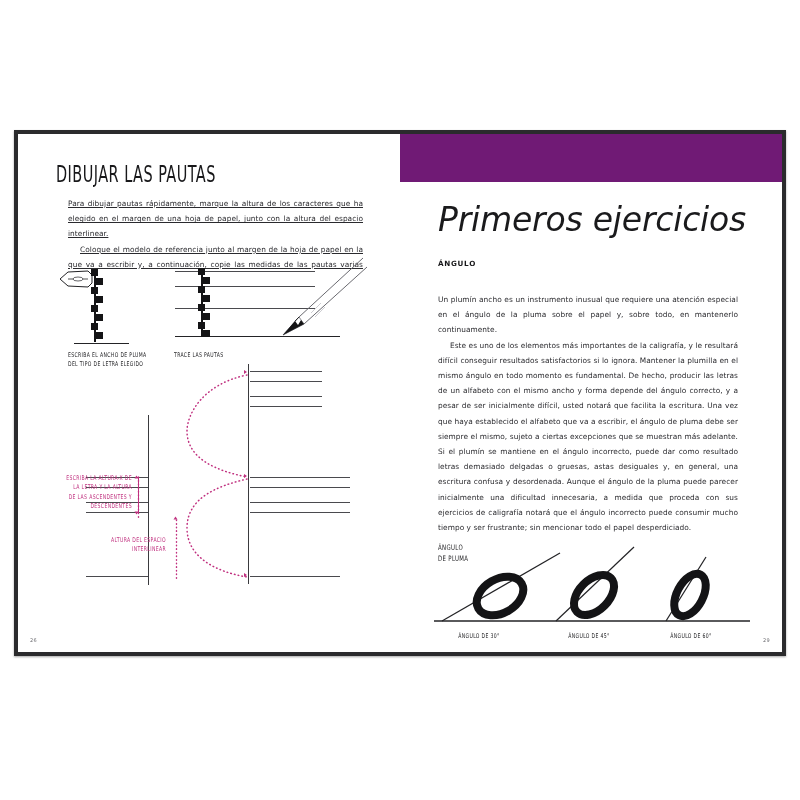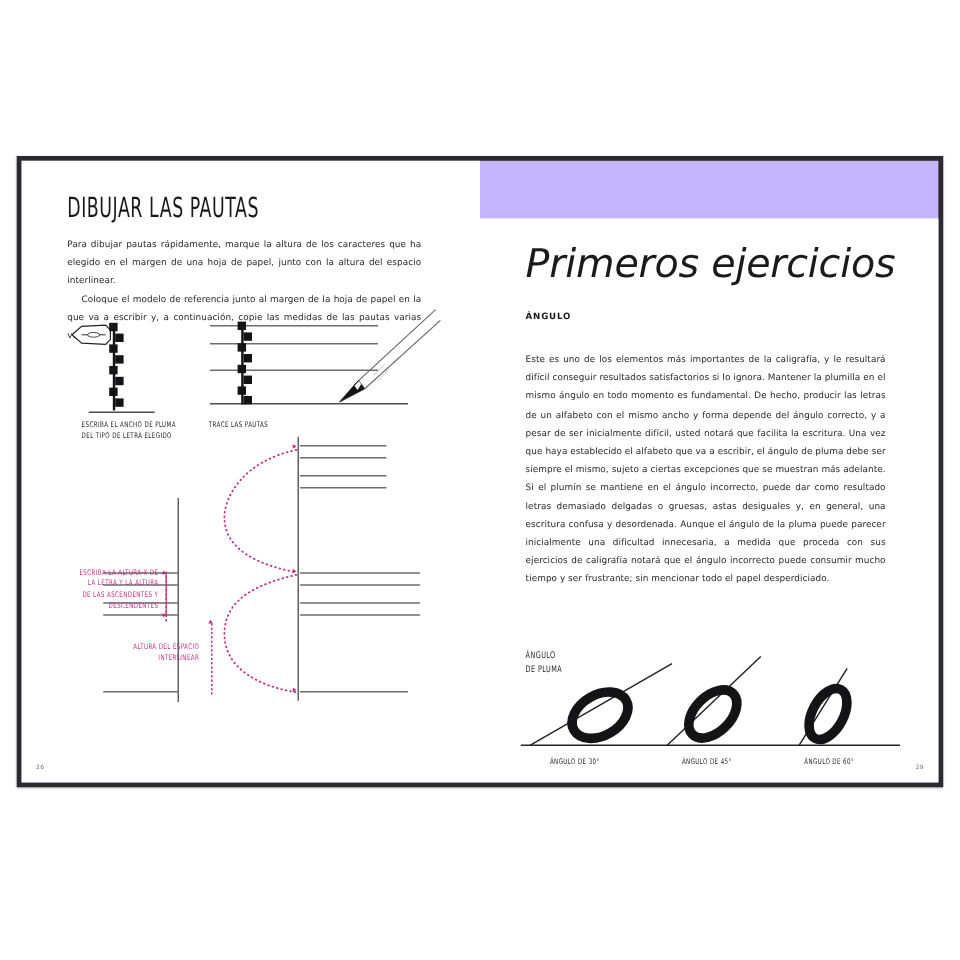--- a/index.html
+++ b/index.html
@@ -11,21 +11,21 @@
     overflow: hidden;
   }
 
   #stage { position: relative; width: 800px; height: 800px; background: #ffffff; }
 
   
   #spread {
     position: absolute;
     left: 14px; top: 130px;
     width: 772px; height: 526px;
-    background: #c4b5fd;
+    background: #701a75;
     border: 4px solid #2b2b2d;
     box-shadow: 0 1px 2px rgba(0,0,0,.35);
   }
   .page { position: absolute; top: 0; bottom: 0; background:#fff; }
   #page-left  { left: 0;     width: 50%; }
   #page-right { right: 0;    width: 50%; margin-top: 48px; }
 
   
   .hand-title {
     font-family: "DejaVu Sans Condensed", "Liberation Sans Narrow", "Liberation Sans", sans-serif;
@@ -101,21 +101,21 @@
 <body>
 
 <div id="stage">
 
   <div id="spread">
 
     <div class="page" id="page-left">
 
       <div class="hand-title" style="position:absolute;left:38px;top:27px;">DIBUJAR LAS PAUTAS</div>
 
-      <div class="body-copy" style="position:absolute;left:38px;top:62px;width:295px;">
+      <div class="body-copy" style="position:absolute;left:50px;top:62px;width:295px;text-decoration:underline;">
         <p>Para dibujar pautas rápidamente, marque la altura de los caracteres que ha elegido en el margen de una hoja de papel, junto con la altura del espacio interlinear.</p>
         <p>Coloque el modelo de referencia junto al margen de la hoja de papel en la que va a escribir y, a continuación, copie las medidas de las pautas varias veces.</p>
       </div>
 
       <div style="position:absolute;left:40px;top:133px;width:120px;height:90px;">
 
         <svg width="44" height="22" style="position:absolute;left:0px;top:1px;">
           <path d="M2,11 L10,4 L30,3 L34,7 L34,15 L30,19 L10,18 Z" fill="#ffffff" stroke="#232326" stroke-width="1"></path>
           <path d="M10,11 L30,11" stroke="#232326" stroke-width="0.8"></path>
           <ellipse cx="20" cy="11" rx="5" ry="2" fill="#ffffff" stroke="#232326" stroke-width="0.7"></ellipse>
@@ -223,20 +223,21 @@
       <div class="folio" style="position:absolute;left:12px;bottom:9px;">26</div>
     </div>
 
     <div class="page" id="page-right">
 
       <div class="serif-title" style="position:absolute;left:38px;top:18px;">Primeros ejercicios</div>
 
       <div class="sub-head" style="position:absolute;left:38px;top:77px;">ÁNGULO</div>
 
       <div class="body-copy" style="position:absolute;left:38px;top:110px;width:300px;">
+        <p>Un plumín ancho es un instrumento inusual que requiere una atención especial en el ángulo de la pluma sobre el papel y, sobre todo, en mantenerlo continuamente.</p>
         <p>Este es uno de los elementos más importantes de la caligrafía, y le resultará difícil conseguir resultados satisfactorios si lo ignora. Mantener la plumilla en el mismo ángulo en todo momento es fundamental. De hecho, producir las letras de un alfabeto con el mismo ancho y forma depende del ángulo correcto, y a pesar de ser inicialmente difícil, usted notará que facilita la escritura. Una vez que haya establecido el alfabeto que va a escribir, el ángulo de pluma debe ser siempre el mismo, sujeto a ciertas excepciones que se muestran más adelante. Si el plumín se mantiene en el ángulo incorrecto, puede dar como resultado letras demasiado delgadas o gruesas, astas desiguales y, en general, una escritura confusa y desordenada. Aunque el ángulo de la pluma puede parecer inicialmente una dificultad innecesaria, a medida que proceda con sus ejercicios de caligrafía notará que el ángulo incorrecto puede consumir mucho tiempo y ser frustrante; sin mencionar todo el papel desperdiciado.</p>
       </div>
 
       <div style="position:absolute;left:20px;top:355px;width:350px;height:120px;">
 
         <div class="caption" style="position:absolute;left:18px;top:4px;width:90px;font-size:6px;line-height:9px;">ÁNGULO
 DE PLUMA</div>
 
         <svg width="330" height="95" style="position:absolute;left:8px;top:4px;">
 

